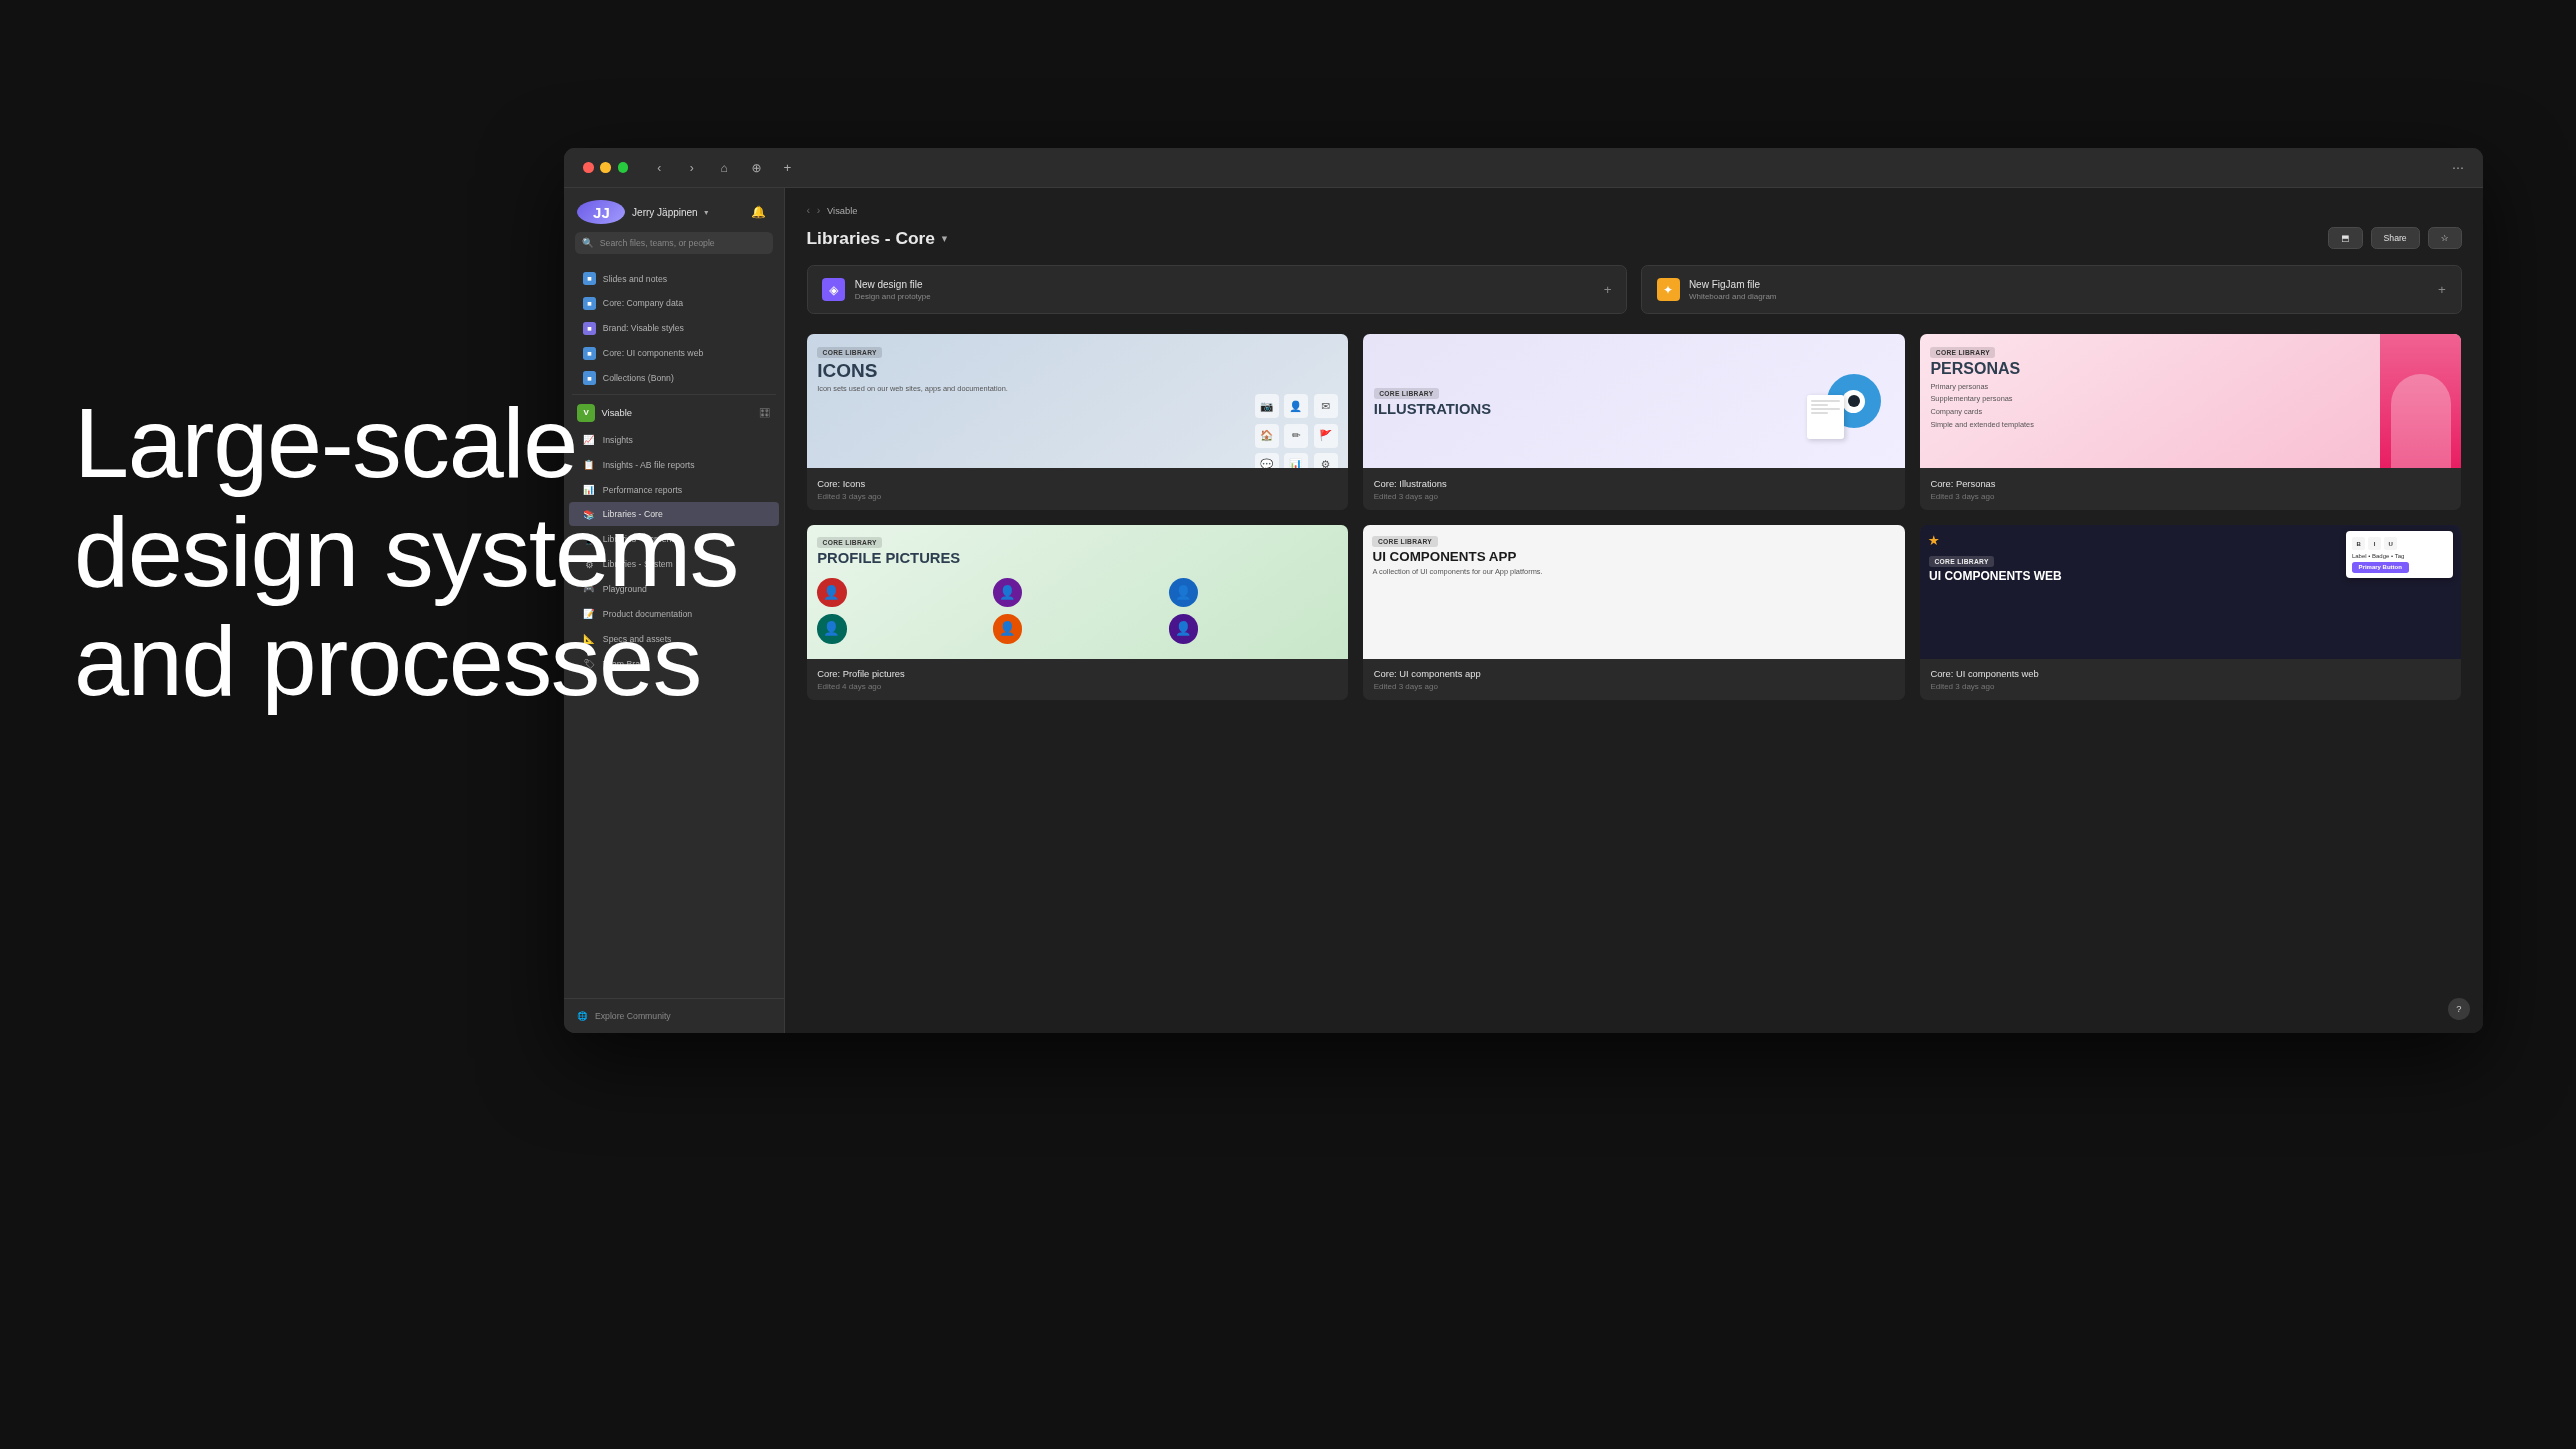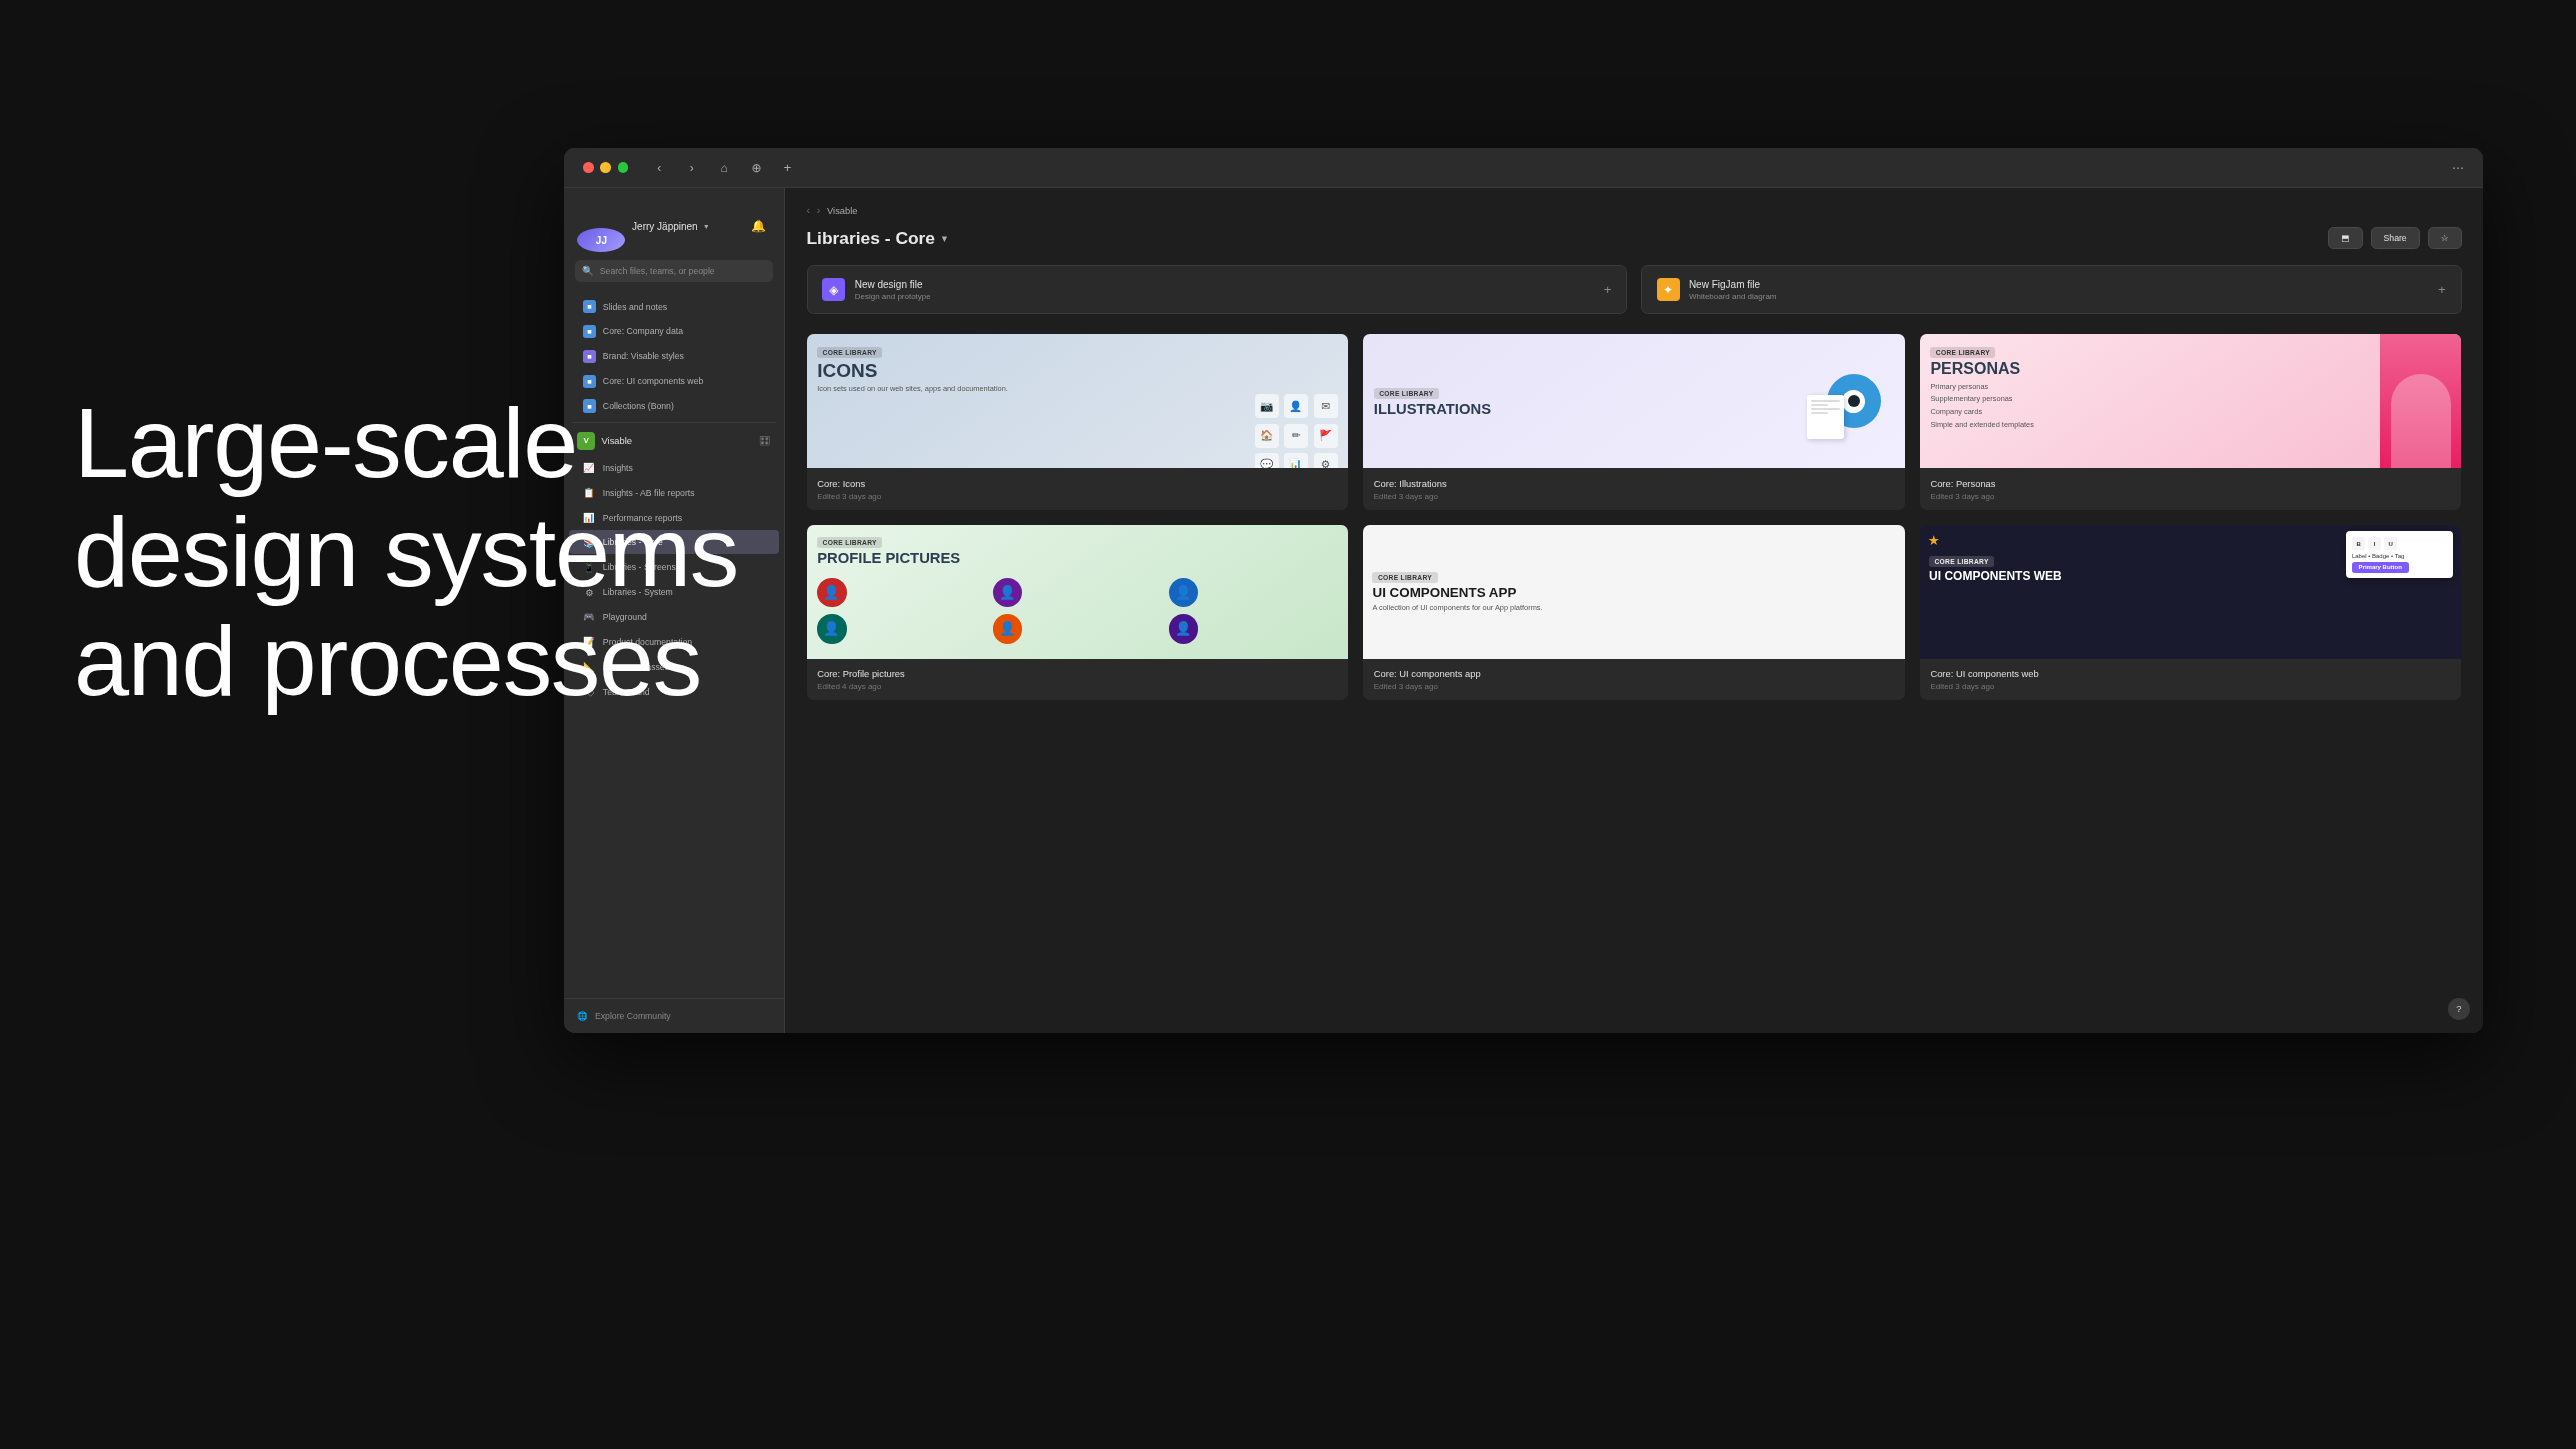--- a/index.html
+++ b/index.html
@@ -125,23 +125,22 @@
     }
     .avatar {
       width: 48px;
       height: 24px;
       border-radius: 50%;
       background: linear-gradient(135deg, #6c5ce7, #a29bfe);
       display: flex;
       align-items: center;
       justify-content: center;
       color: white;
-      font-size: 10px;
+      font-size: 15px;
       font-weight: 600;
-      margin-top: 28px;
     }
     .user-name {
       color: #e0e0e0;
       font-size: 10px;
       font-weight: 500;
     }
     .chevron-down {
       color: #aaa;
       font-size: 8px;
     }
@@ -533,21 +532,21 @@
     .profile-avatar.a4 { background: #00695c; }
     .profile-avatar.a5 { background: #e65100; }
     .profile-avatar.a6 { background: #4a148c; }
 
     
     .thumb-ui-app {
       background: #f5f5f5;
       padding: 9.4px;
       display: flex;
       flex-direction: column;
-      justify-content: center;
+      justify-content: flex-start;
     }
     .ui-app-desc {
       font-size: 7.4px;
       color: #555;
       margin-top: 4px;
       line-height: 1.4;
     }
     .ui-app-preview {
       display: flex;
       flex-direction: column;

